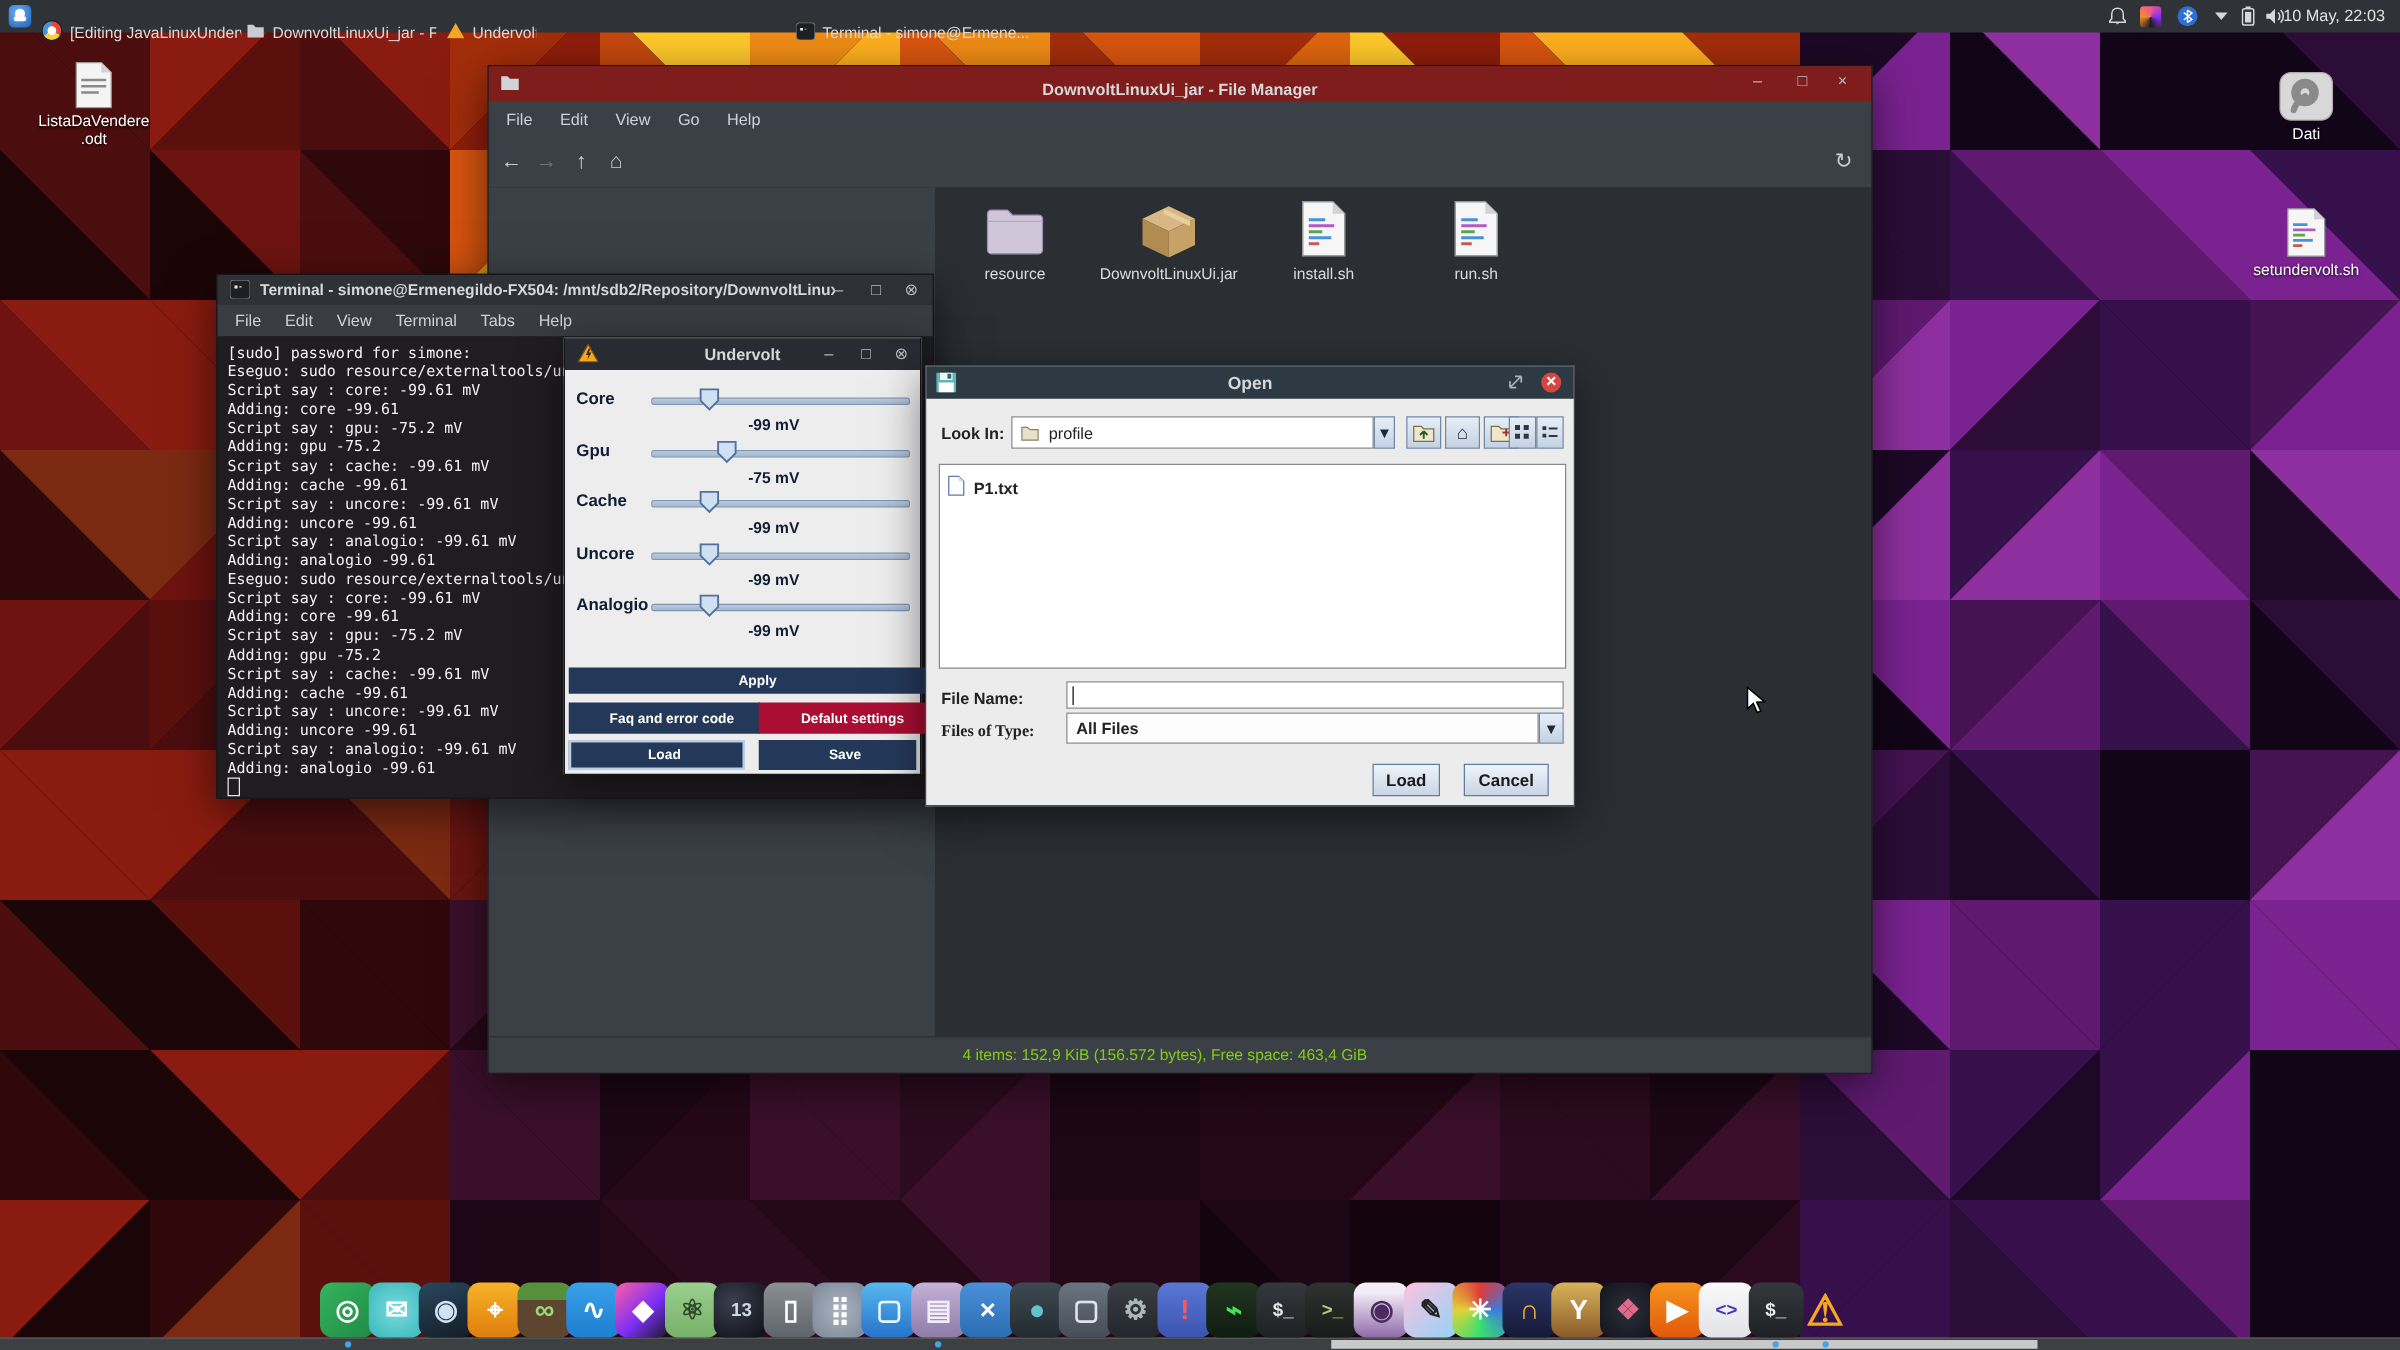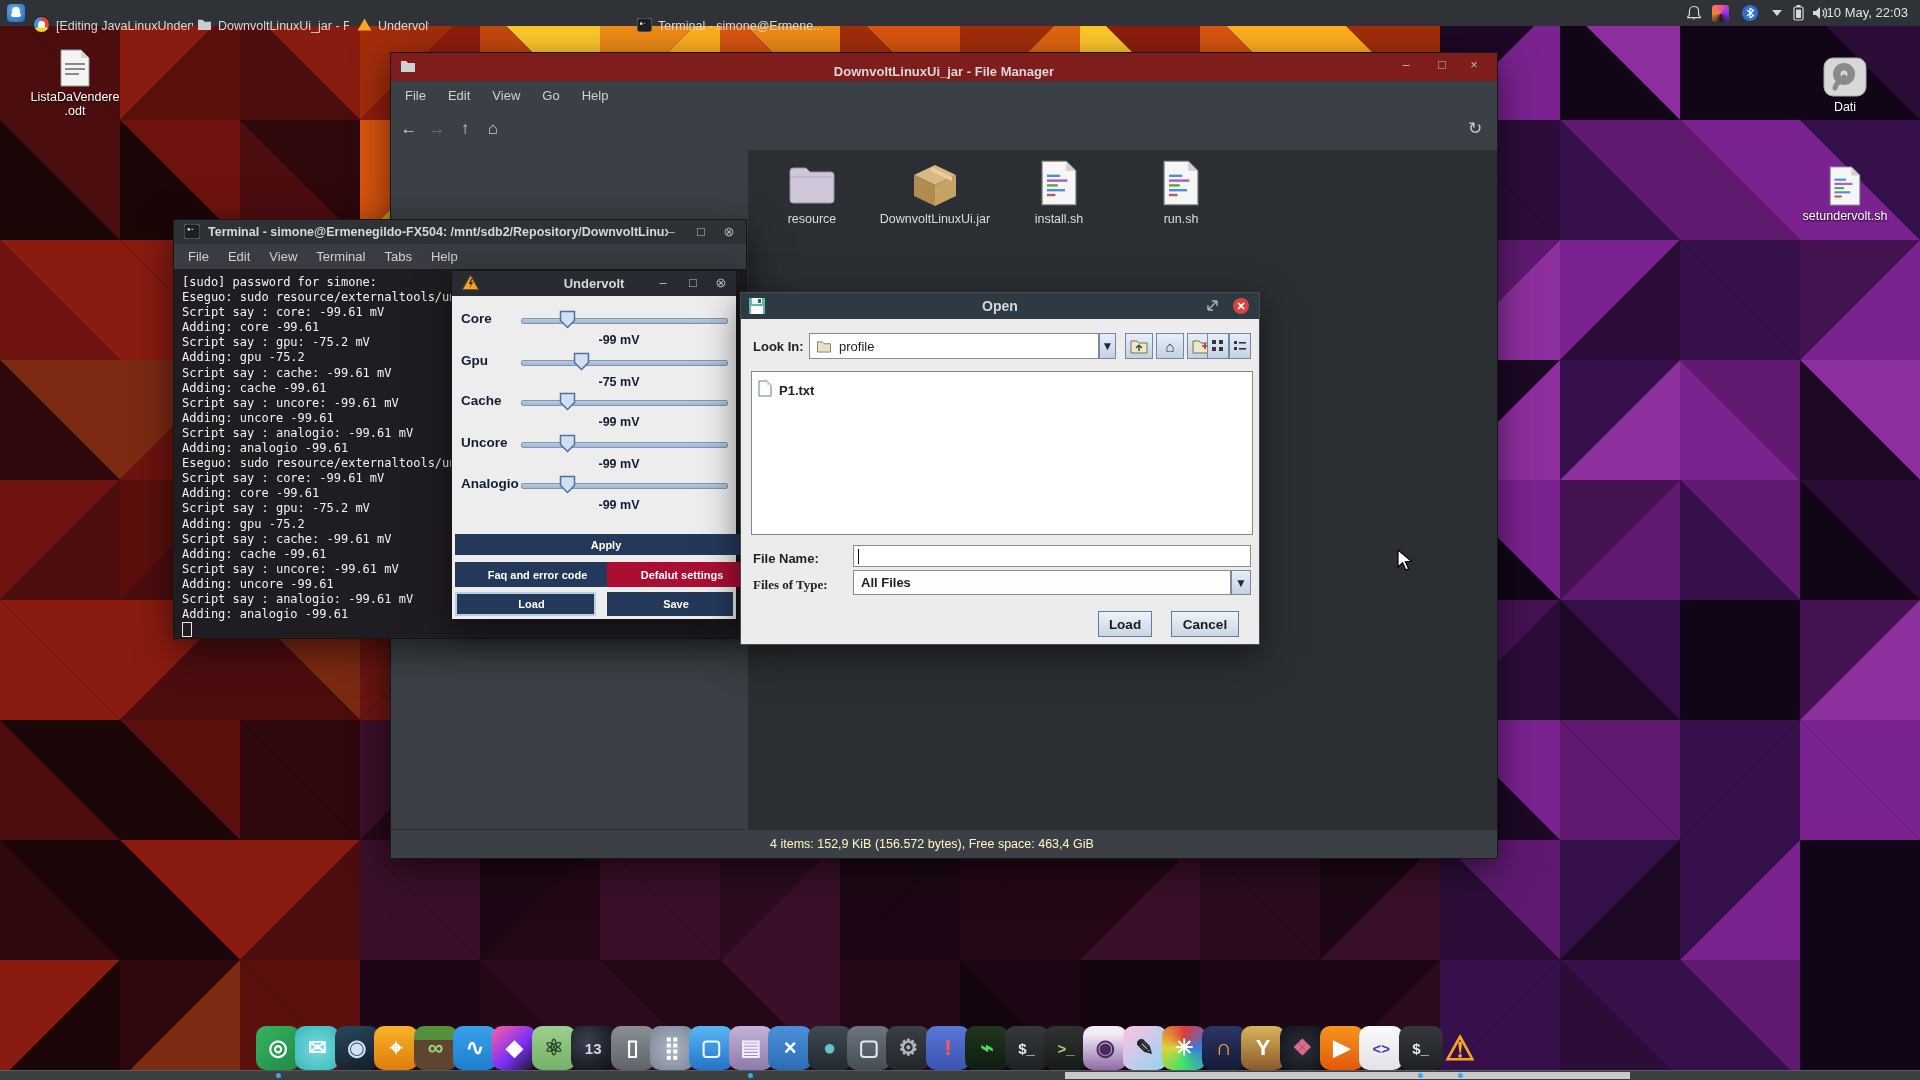--- a/index.html
+++ b/index.html
@@ -35,21 +35,21 @@
     padding:0 8px;color:#d2d4d7;font-size:13px;box-sizing:border-box;}
   #fm-side{position:absolute;left:0;top:97px;width:357px;bottom:29px;background:#3b4046;
     border-right:1px solid #26292d;}
   #fm-devices{position:absolute;left:40px;top:100px;color:#aab0b6;font-weight:bold;font-size:11.5px;
     letter-spacing:.5px;}
   .sideitem{position:absolute;left:52px;display:flex;align-items:center;gap:8px;color:#d5d7da;font-size:13px;}
   #fm-files{position:absolute;left:357px;top:97px;right:0;bottom:29px;background:#2b2f34;}
   .ftile{position:absolute;width:120px;text-align:center;}
   .ftile .lbl{margin-top:6px;color:#dadcdf;font-size:12.5px;}
   #fm-status{position:absolute;left:0;bottom:0;right:0;height:29px;background:#3b4046;
-    border-top:1px solid #2b2e33;color:#fef9c3;font-size:12.5px;line-height:29px;padding-left:379px;
+    border-top:1px solid #2b2e33;color:#84cc16;font-size:12.5px;line-height:29px;padding-left:379px;
     box-sizing:border-box;}
   
   #term{left:173px;top:219px;width:572px;height:418px;background:#1d1b20;}
   #term .titlebar{height:24px;background:#2e3237;font-size:12.5px;}
   #term .menubar{top:24px;height:25px;background:#393d43;padding-left:14px;border-bottom:1px solid #2a2d31;}
   .menubar.term span{margin-right:19px;}
   #term-body{position:absolute;left:0;top:49px;right:0;bottom:0;background:#201d22;
     font-family:"DejaVu Sans Mono",monospace;font-size:12px;color:#f2f2f2;
     padding:6px 0 0 8px;line-height:15.1px;white-space:pre;overflow:hidden;}
   #cursorblock{display:inline-block;width:8px;height:13px;border:1px solid #e8e8e8;vertical-align:-2px;}

